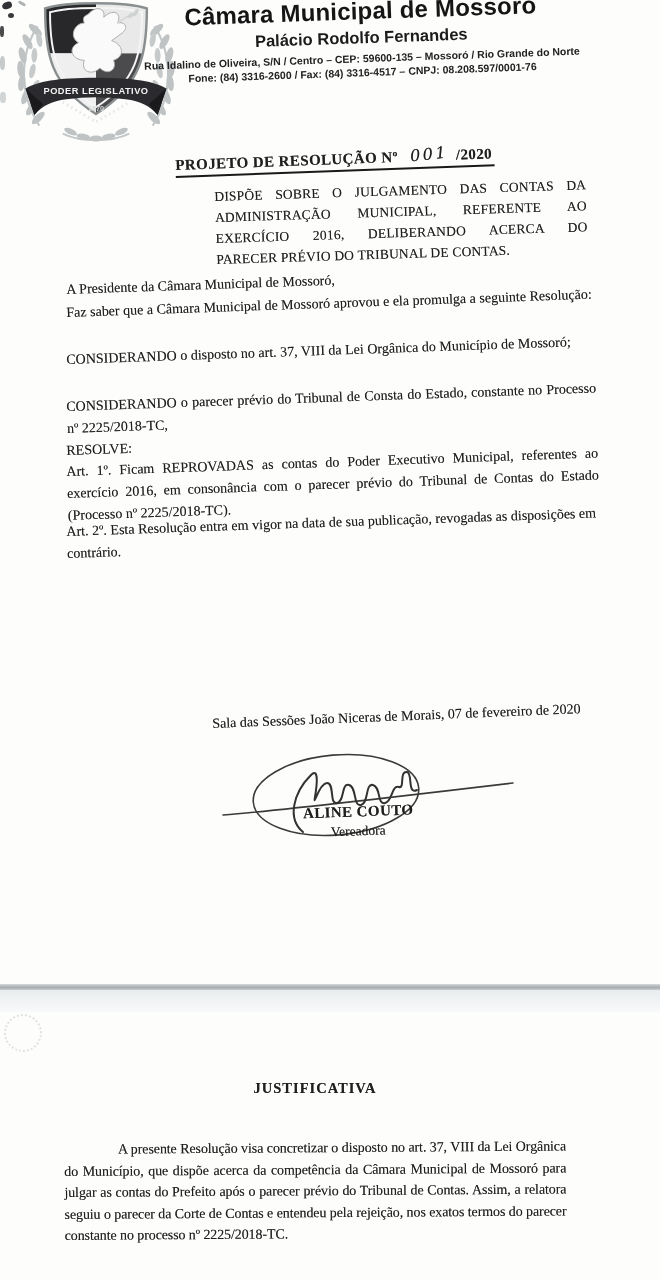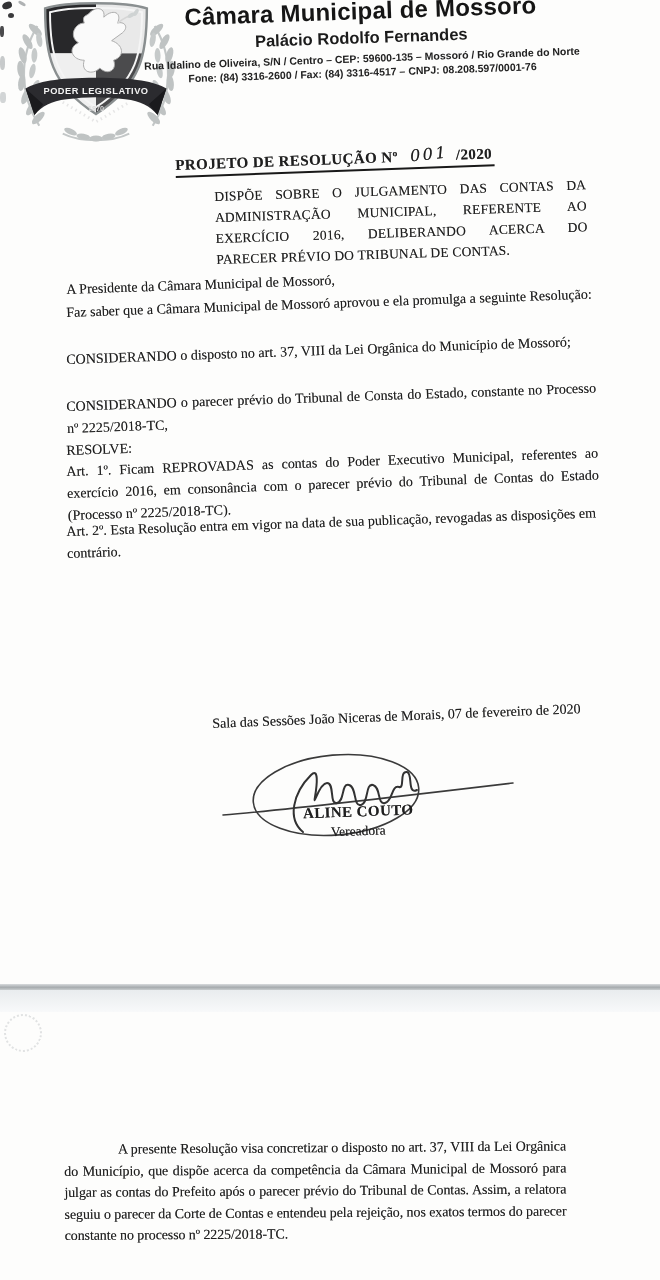--- a/index.html
+++ b/index.html
@@ -169,15 +169,16 @@
              C154,62 150,42 158,44 C166,46 162,64 170,62
              C178,60 176,44 184,46 C190,48 184,30 192,31 C198,32 192,54 202,49" fill="none" stroke="#323232" stroke-width="2" stroke-linecap="round" stroke-linejoin="round"></path>
   </svg>
   <div class="abs sig-name sk ink">ALINE COUTO</div>
   <div class="abs sig-role sk ink">Vereadora</div>
 
   <div class="abs break-line"></div>
   <div class="abs break-band"></div>
   <div class="abs stamp"></div>
 
+  <div class="abs just-head ink">JUSTIFICATIVA</div>
   <div class="abs just-para just sk04 ink">A presente Resolução visa concretizar o disposto no art. 37, VIII da Lei Orgânica do Município, que dispõe acerca da competência da Câmara Municipal de Mossoró para julgar as contas do Prefeito após o parecer prévio do Tribunal de Contas. Assim, a relatora seguiu o parecer da Corte de Contas e entendeu pela rejeição, nos exatos termos do parecer constante no processo nº 2225/2018-TC.</div>
 
 </div>
 
 </body></html>

